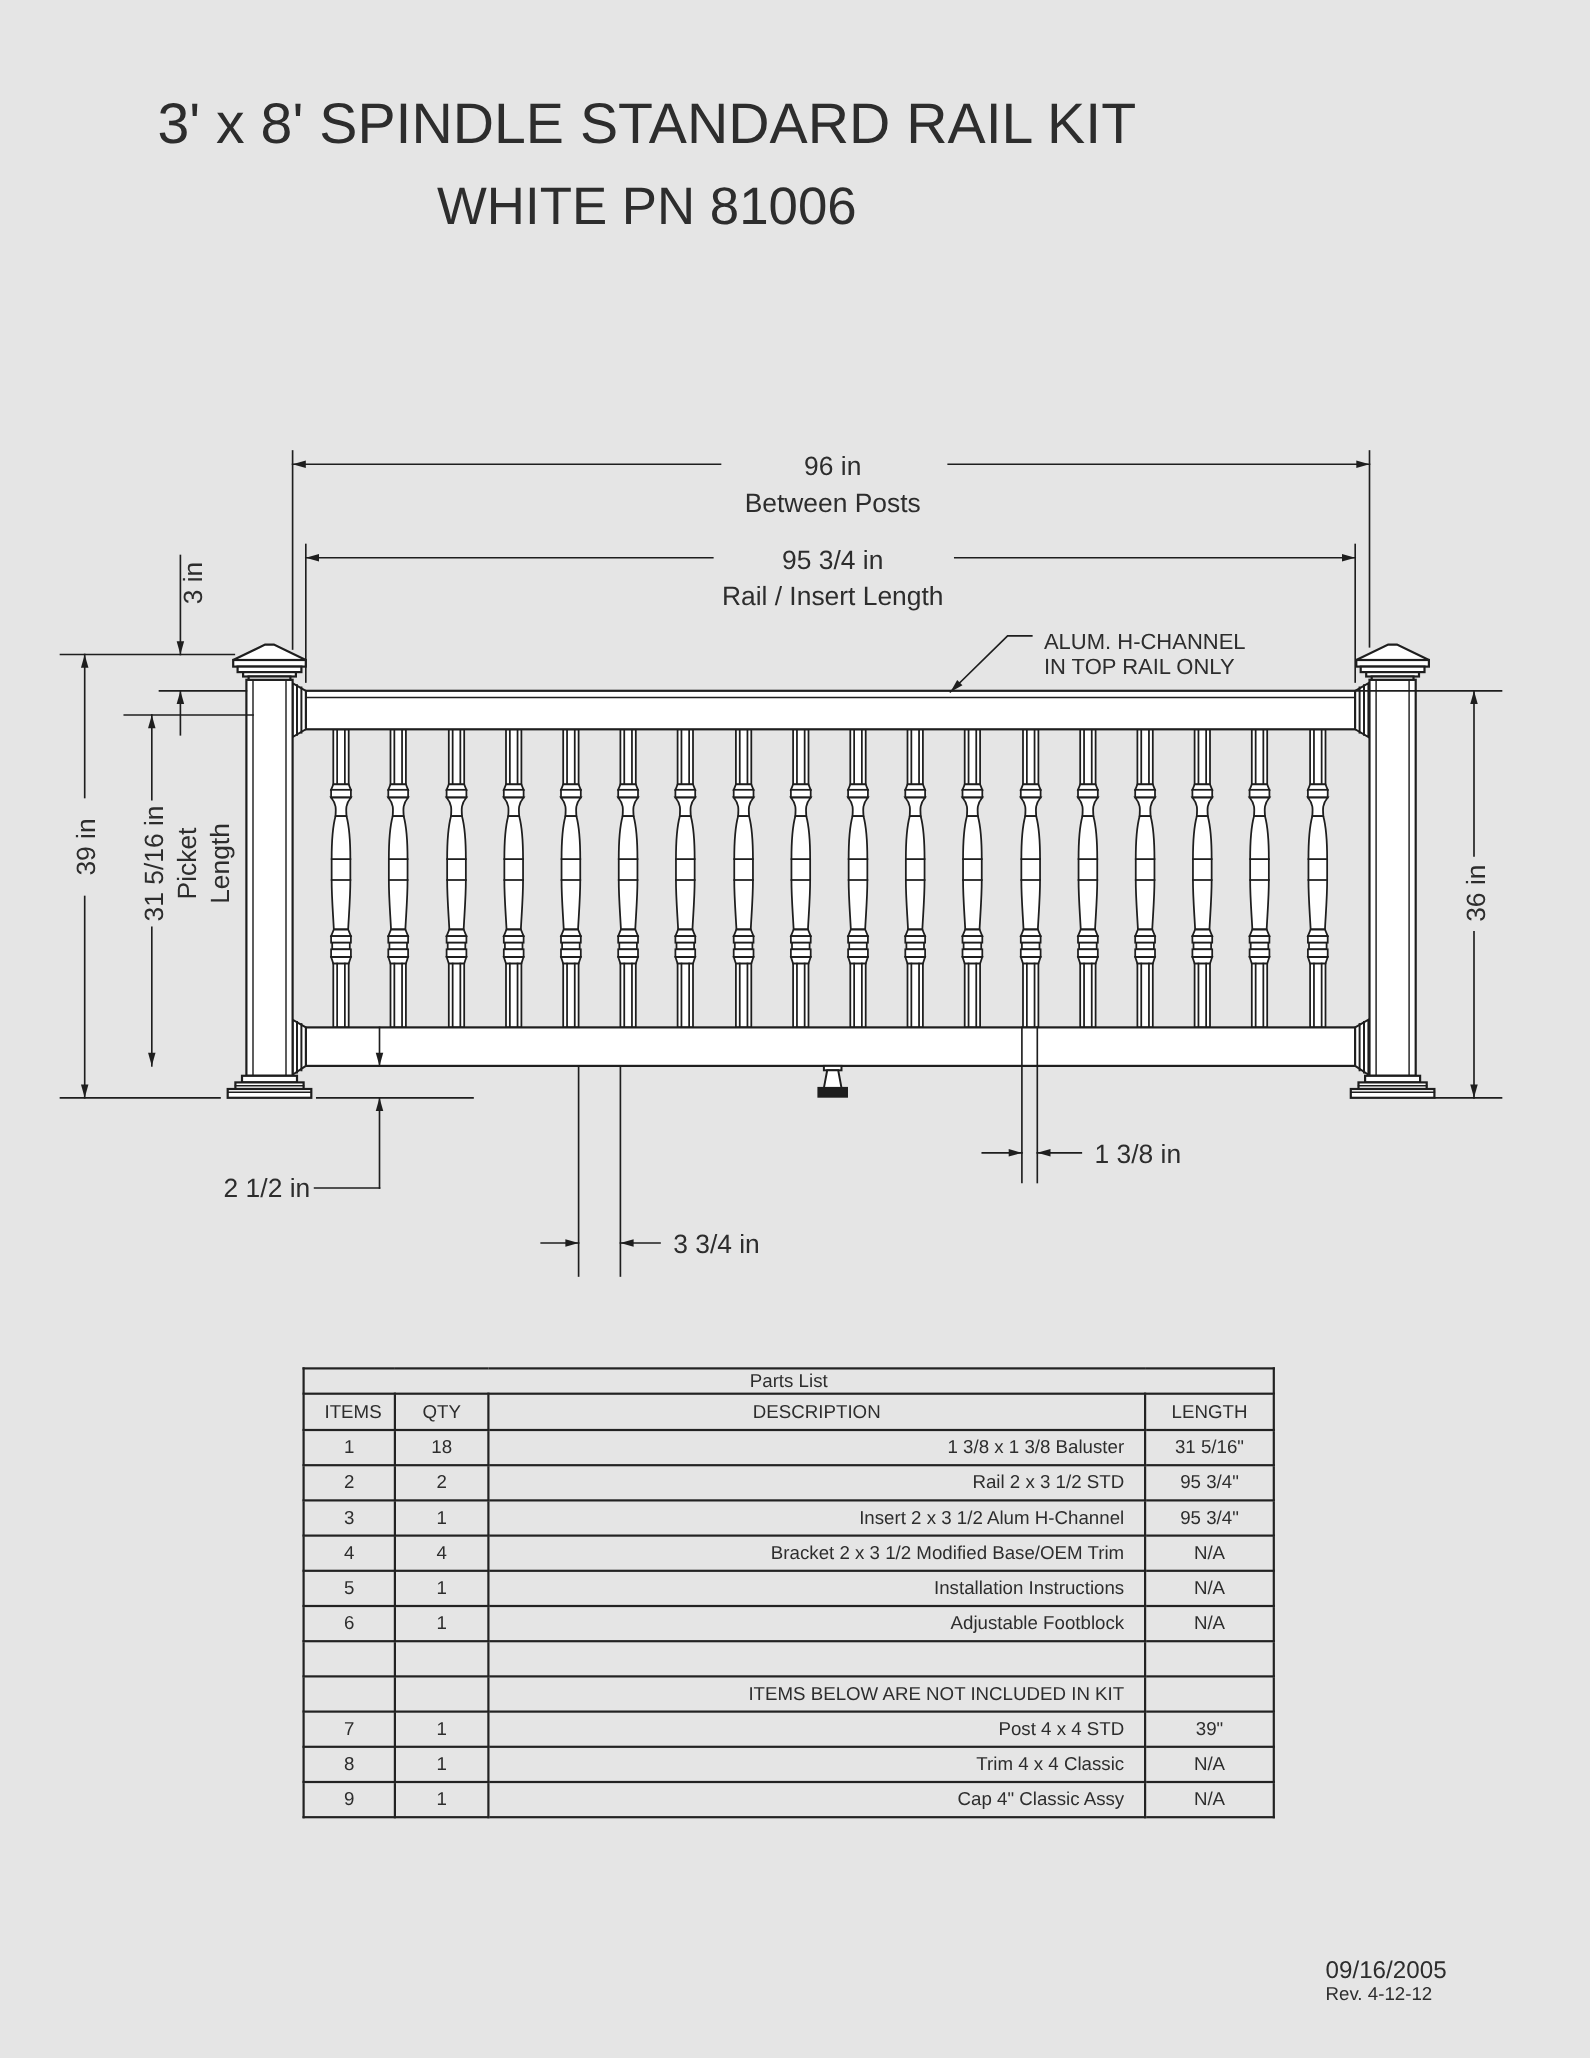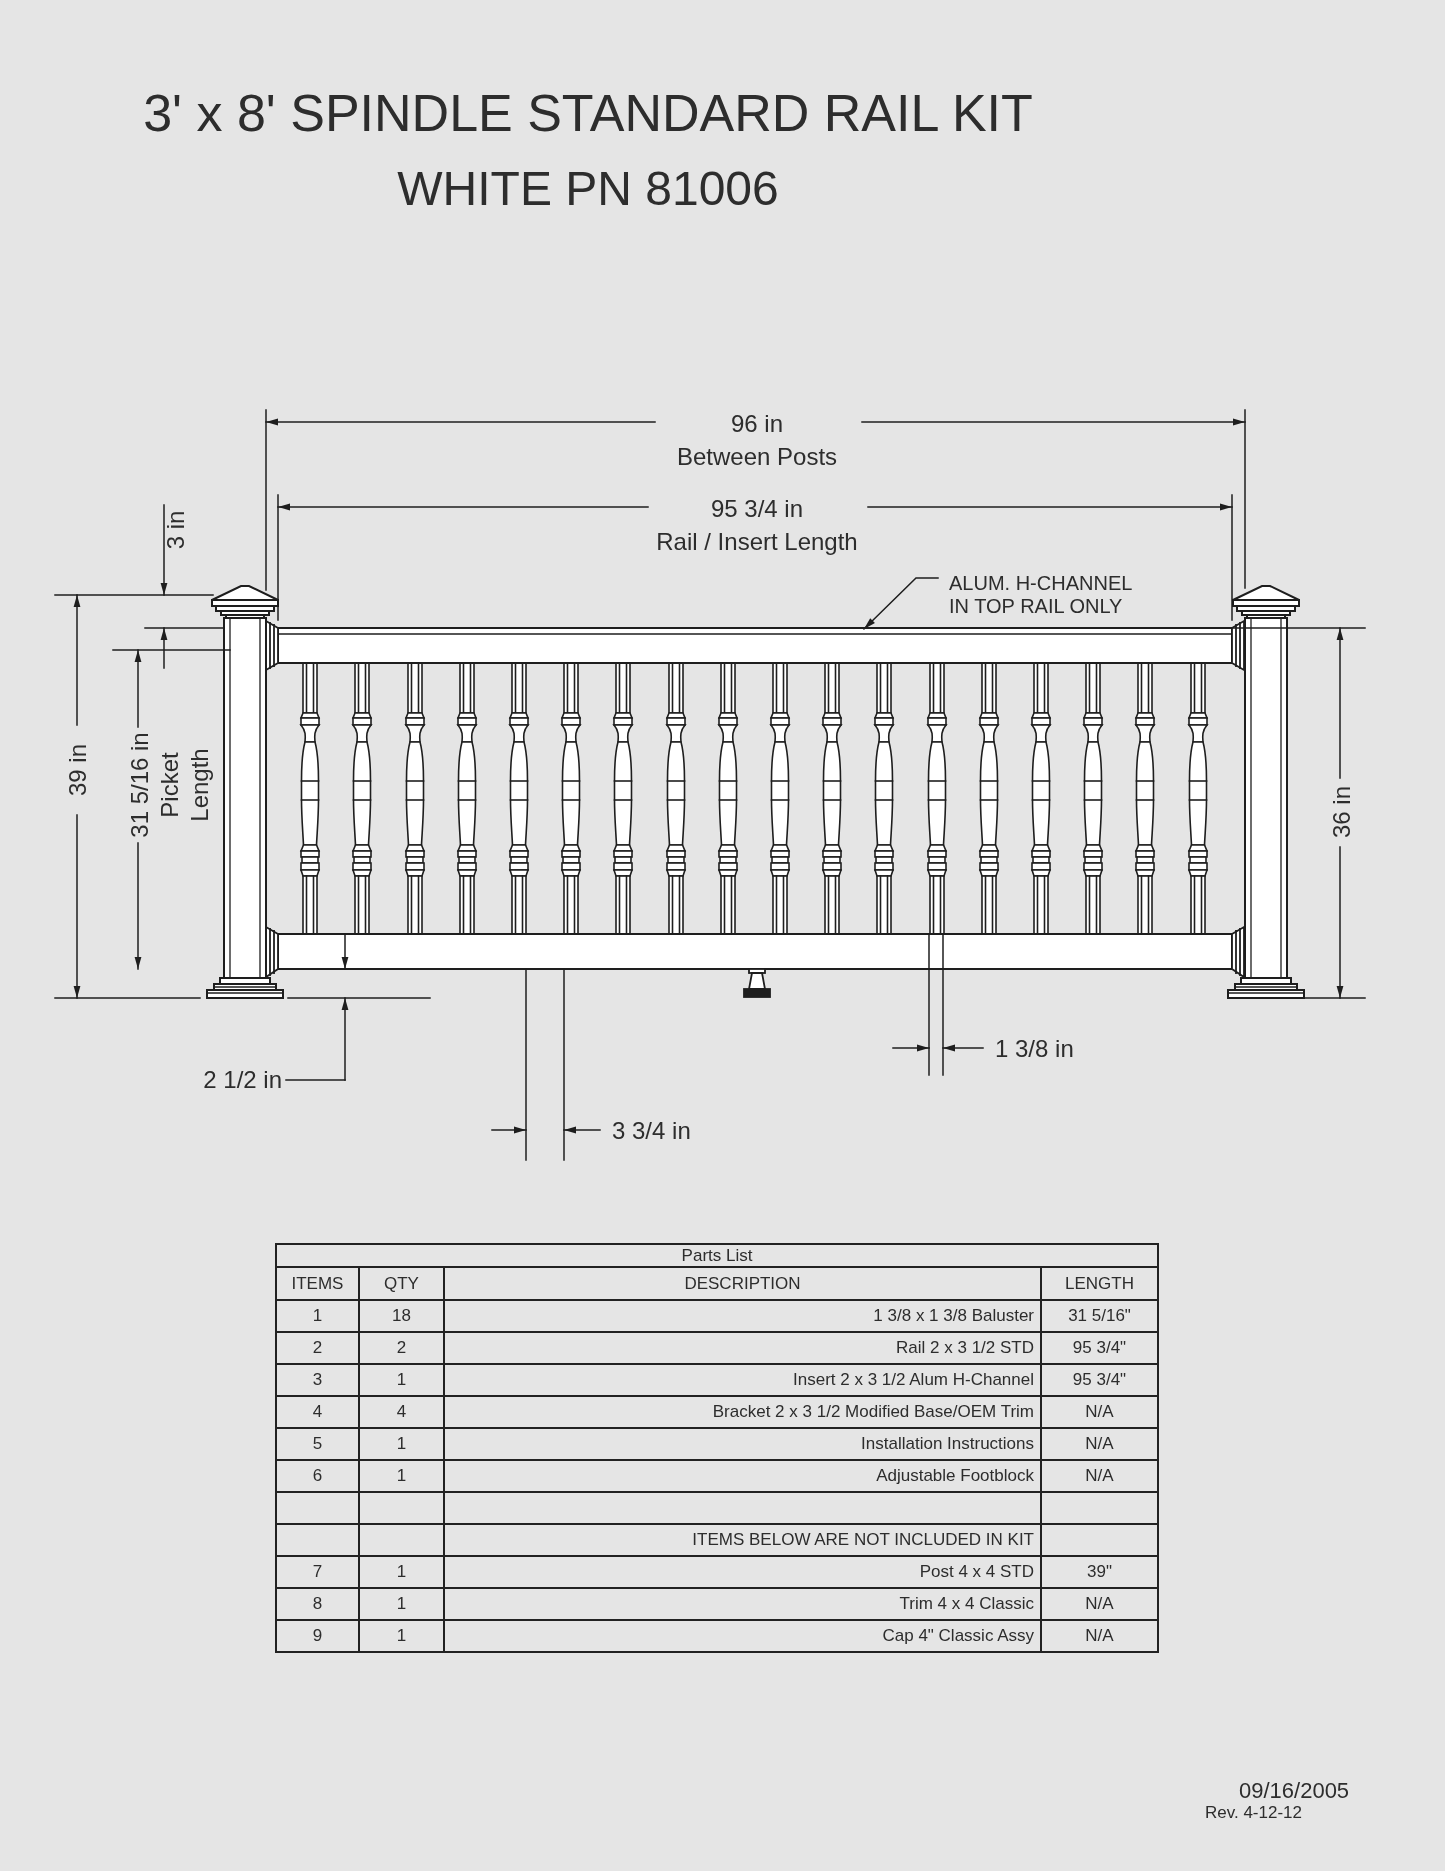--- a/index.html
+++ b/index.html
@@ -9,28 +9,28 @@
   }
   .title-block{position:absolute;left:88px;top:84px;width:1000px;text-align:center;line-height:1.12;}
   .title-main{font-size:52px;letter-spacing:0px;}
   .title-sub{font-size:48px;margin-top:20px;}
   .title-sub2{font-size:48px;margin-top:4px;}
   svg text{font-family:"Liberation Sans", sans-serif;fill:#2d2d2d;}
   .dimtext{font-size:24px;}
   .callout{font-size:20px;}
   
   .parts{position:absolute;left:275px;top:1243px;width:882px;border-collapse:collapse;table-layout:fixed;font-size:17px;color:#2d2d2d;}
-  .parts td,.parts th{border:2px solid #222;font-weight:normal;padding:0 6px;overflow:hidden;white-space:nowrap;}
+  .parts td,.parts th{border:2px solid #222;font-weight:normal;padding:0 18px;overflow:hidden;white-space:nowrap;}
   .parts .c{text-align:center;}
   .parts .l{text-align:right;padding-left:9px;}
   .parts .hdr td{height:21px;text-align:center;}
   .parts .cols th{height:31px;text-align:center;}
   .parts tr.row td{height:30px;}
   .footer{position:absolute;left:1205px;top:1778px;line-height:1.15;}
-  .footer .date{font-size:22px;margin-left:34px;}
+  .footer .date{font-size:22px;}
   .footer .rev{font-size:17px;}
 </style>
 </head>
 <body>
 
 <div class="page">
 
   <div class="title-block">
     <div class="title-main">3' x 8' SPINDLE STANDARD RAIL KIT</div>
     <div class="title-sub">WHITE PN 81006</div>

